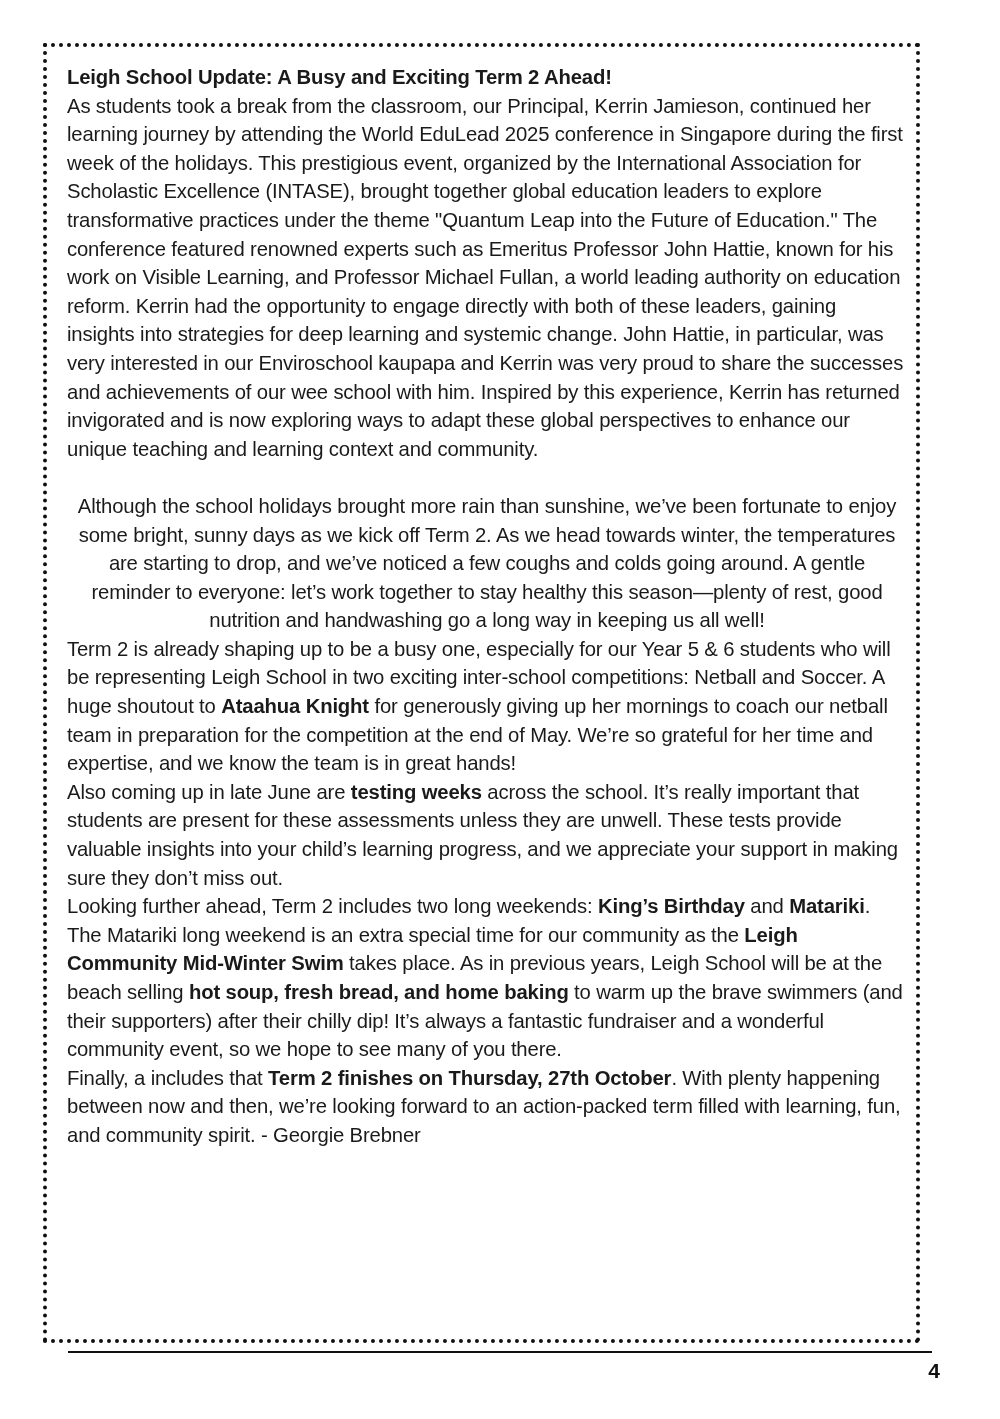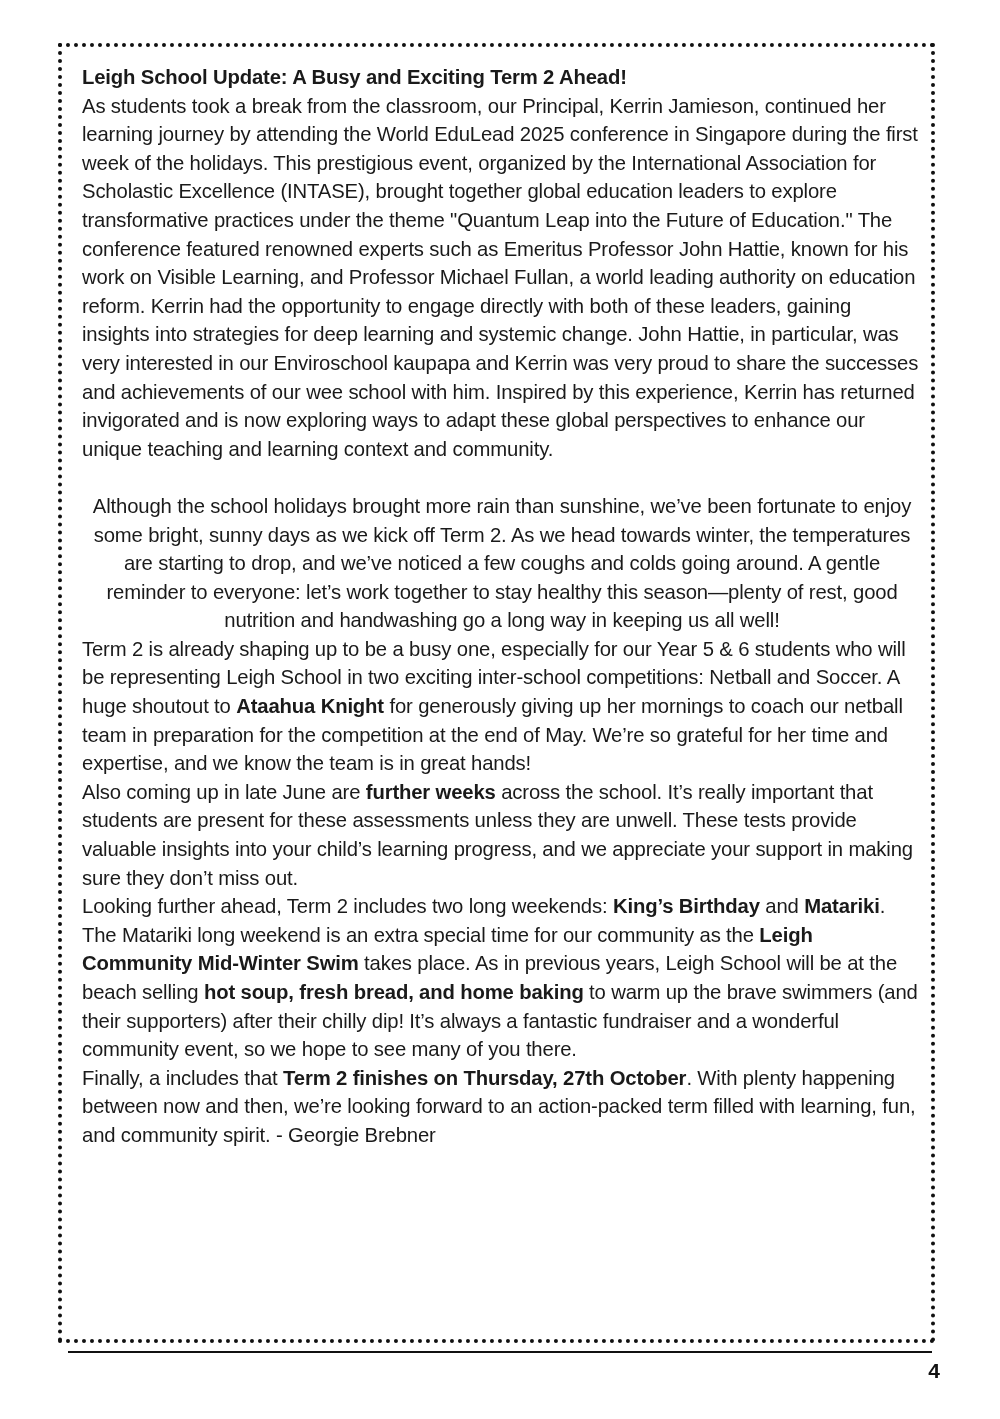--- a/index.html
+++ b/index.html
@@ -10,21 +10,21 @@
     body {
       width: 1000px;
       height: 1419px;
       position: relative;
       overflow: hidden;
       color: #1a1a1a;
       font-family: "Liberation Sans", "DejaVu Sans", sans-serif;
     }
     .article-box {
       position: absolute;
-      left: 58px;
+      left: 43px;
       top: 43px;
       width: 869px;
       height: 1292px;
       border: 4px dotted #111111;
       box-sizing: content-box;
     }
     .article-inner {
       position: absolute;
       left: 20px;
       top: 16px;
@@ -79,21 +79,21 @@
 
     <p class="para gap">
       <span>Although the school holidays brought more rain than sunshine, we’ve been fortunate to enjoy some bright, sunny days as we kick off Term 2. As we head towards winter, the temperatures are starting to drop, and we’ve noticed a few coughs and colds going around. A gentle reminder to everyone: let’s work together to stay healthy this season—plenty of rest, good nutrition and handwashing go a long way in keeping us all well!</span>
     </p>
 
     <p class="para">
       <span>Term 2 is already shaping up to be a busy one, especially for our Year 5 &amp; 6 students who will be representing Leigh School in two exciting inter-school competitions: Netball and Soccer. A huge shoutout to </span><b>Ataahua Knight</b><span> for generously giving up her mornings to coach our netball team in preparation for the competition at the end of May. We’re so grateful for her time and expertise, and we know the team is in great hands!</span>
     </p>
 
     <p class="para">
-      <span>Also coming up in late June are </span><b>further weeks</b><span> across the school. It’s really important that students are present for these assessments unless they are unwell. These tests provide valuable insights into your child’s learning progress, and we appreciate your support in making sure they don’t miss out.</span>
+      <span>Also coming up in late June are </span><b>testing weeks</b><span> across the school. It’s really important that students are present for these assessments unless they are unwell. These tests provide valuable insights into your child’s learning progress, and we appreciate your support in making sure they don’t miss out.</span>
     </p>
 
     <p class="para">
       <span>Looking further ahead, Term 2 includes two long weekends: </span><b>King’s Birthday</b><span> and </span><b>Matariki</b><span>. The Matariki long weekend is an extra special time for our community as the </span><b>Leigh Community Mid-Winter Swim</b><span> takes place. As in previous years, Leigh School will be at the beach selling </span><b>hot soup, fresh bread, and home baking</b><span> to warm up the brave swimmers (and their supporters) after their chilly dip! It’s always a fantastic fundraiser and a wonderful community event, so we hope to see many of you there.</span>
     </p>
 
     <p class="para">
       <span>Finally, a includes that </span><b>Term 2 finishes on Thursday, 27th October</b><span>. With plenty happening between now and then, we’re looking forward to an action-packed term filled with learning, fun, and community spirit. - Georgie Brebner</span>
     </p>
   </div>

